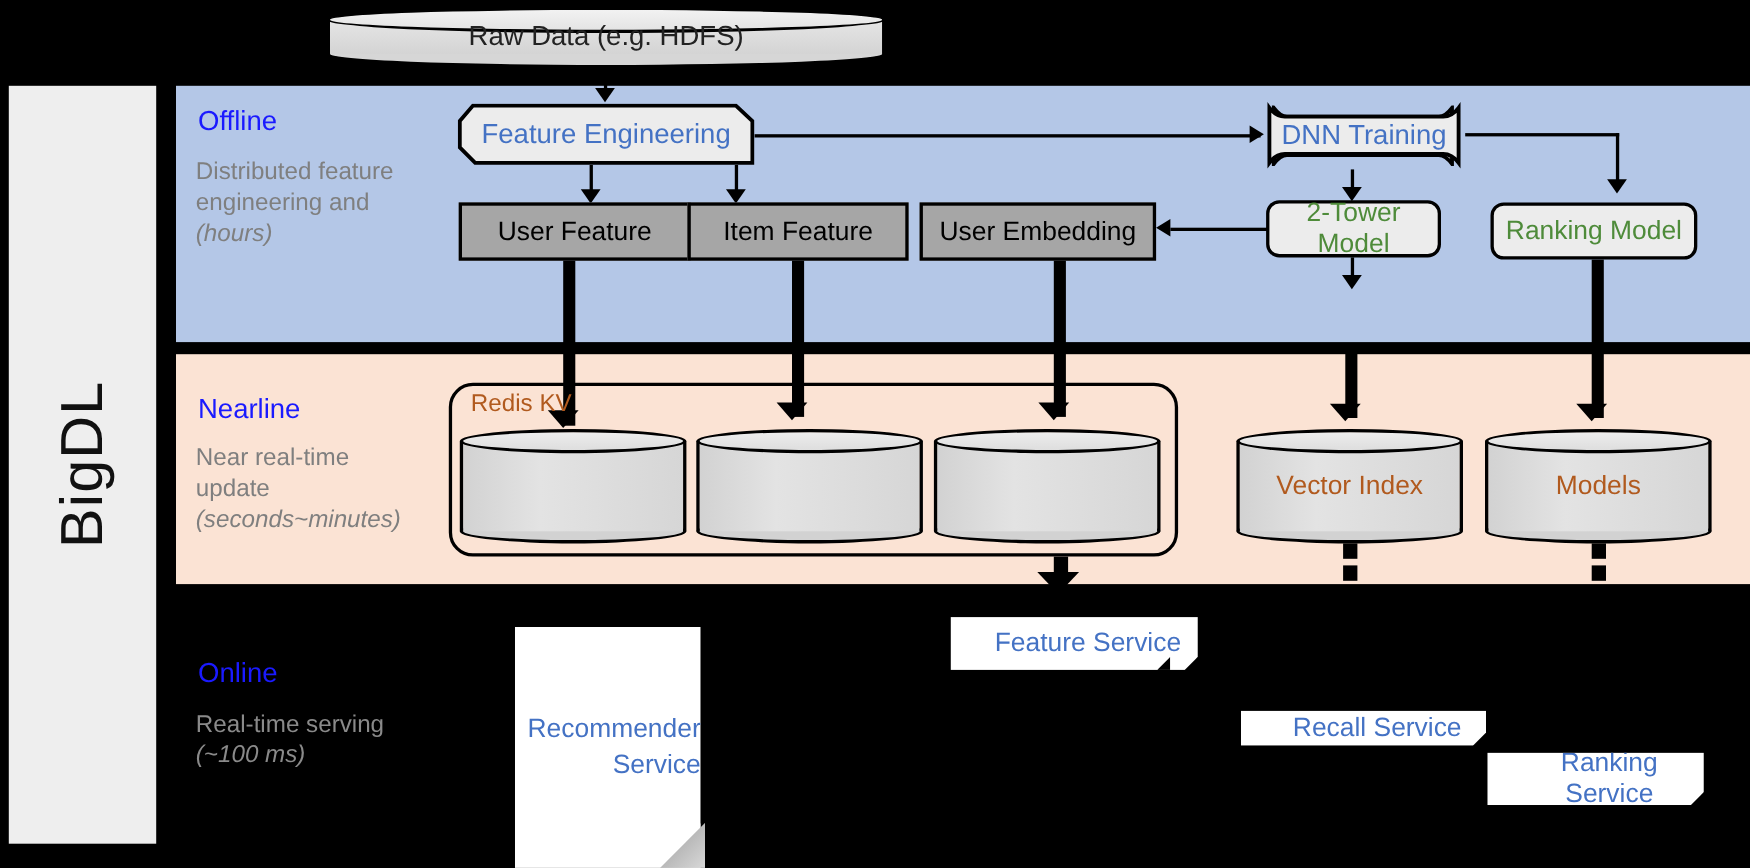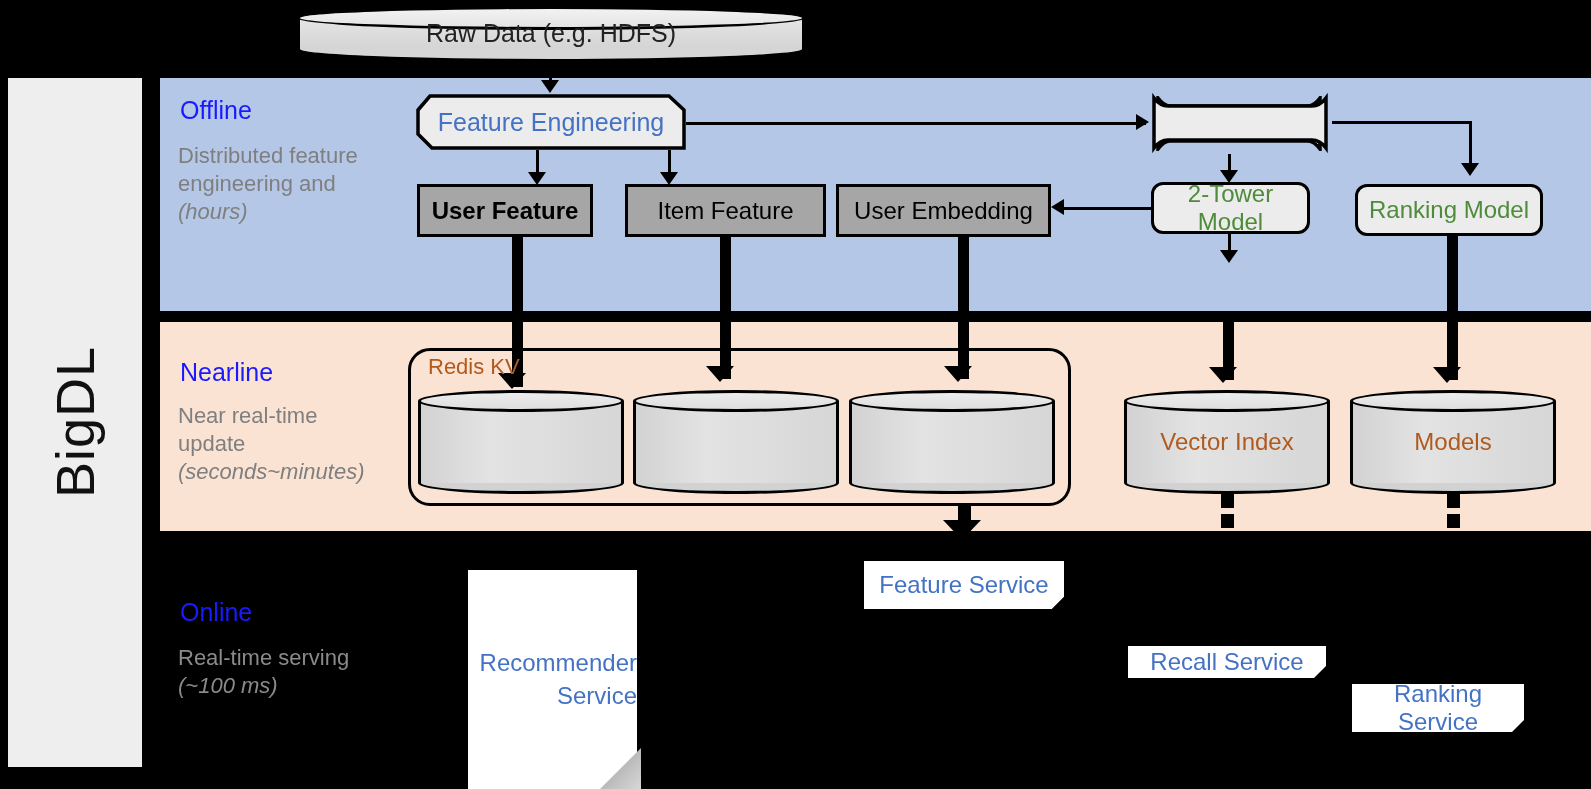--- a/index.html
+++ b/index.html
@@ -64,21 +64,21 @@
   #rawdata .lbl{font-size:25px;color:#222;}
 
   
   #redis-kv{position:absolute;left:408px;top:348px;width:663px;height:158px;
      border:3px solid #000;border-radius:22px;box-sizing:border-box;background:transparent;}
   #redis-kv-label{position:absolute;left:428px;top:354px;font-size:22px;color:#b15a1e;}
 
   
   .svc{position:absolute;background:#fff;color:#4472c4;font-size:24px;
        display:flex;align-items:center;justify-content:center;text-align:center;
-       clip-path:polygon(0 0,100% 0,100% calc(100% - 12px),calc(100% - 12px) 100%,0 100%);}
+       clip-path:polygon(0 0,100% 0,100% calc(100% - 12px),calc(100% - 12px) 100%,0 100%);padding-left:25px;}
   .fold{position:absolute;width:12px;height:12px;background:#000;
         clip-path:polygon(100% 0,100% 100%,0 100%);}
   
   #recommender{position:absolute;left:468px;top:570px;width:169px;height:219px;background:#fff;
        color:#4472c4;font-size:24px;display:flex;align-items:center;justify-content:center;
        text-align:right;line-height:1.35;
        clip-path:polygon(0 0,100% 0,100% 178px,178px 100%,0 100%);}
   #recommender-fold{position:absolute;left:600px;top:748px;width:41px;height:41px;
        background:linear-gradient(135deg,#9a9a9a,#d8d8d8);
        clip-path:polygon(100% 0,100% 100%,0 100%);}
@@ -145,35 +145,38 @@
   <div class="ln" style="left:686px;top:122px;width:460px;height:3px;"></div>
   <div class="arrow-r" style="left:1136px;top:114px;"></div>
 
   <svg style="position:absolute;left:1148px;top:96px;" width="182" height="55">
     <path d="M10,2 Q16,10 22,10 L160,10 Q166,10 172,2 L172,53 Q166,45 160,45 L22,45 Q16,45 10,53 Z" fill="#ececec" stroke="#000" stroke-width="3.5" transform="translate(0,0)"></path>
     <path d="M4,3 L178,3 L178,52 L4,52 Z" fill="none" stroke="none"></path>
   </svg>
   <svg style="position:absolute;left:1148px;top:92px;" width="184" height="62">
     <path d="M6,6 Q12,14 20,14 L164,14 Q172,14 178,6 L178,56 Q172,48 164,48 L20,48 Q12,48 6,56 Z" fill="#ececec" stroke="#000" stroke-width="3.5"></path>
   </svg>
+  <div class="node" style="left:1148px;top:92px;width:184px;height:62px;font-size:25px;color:#4472c4;">
+    <span>DNN Training</span>
+  </div>
 
   <div class="ln" style="left:1332px;top:121px;width:140px;height:3px;"></div>
   <div class="ln" style="left:1469px;top:121px;width:3px;height:48px;"></div>
   <div class="arrow-d" style="left:1461px;top:163px;"></div>
 
   <div class="ln" style="left:1228px;top:154px;width:3px;height:22px;"></div>
   <div class="arrow-d" style="left:1220px;top:170px;"></div>
 
   <div class="ln" style="left:536px;top:150px;width:3px;height:28px;"></div>
   <div class="arrow-d" style="left:528px;top:172px;"></div>
 
   <div class="ln" style="left:668px;top:150px;width:3px;height:28px;"></div>
   <div class="arrow-d" style="left:660px;top:172px;"></div>
 
-  <div class="node gray-box" style="left:417px;top:184px;width:176px;height:53px;font-weight:bold;">
+  <div class="node gray-box" style="left:417px;top:184px;width:211px;height:53px;">
     <span>User Feature</span>
   </div>
   <div class="node gray-box" style="left:625px;top:184px;width:201px;height:53px;">
     <span>Item Feature</span>
   </div>
   <div class="node gray-box" style="left:836px;top:184px;width:215px;height:53px;">
     <span>User Embedding</span>
   </div>
 
   <div class="node round-box green-txt" style="left:1151px;top:182px;width:159px;height:52px;">

